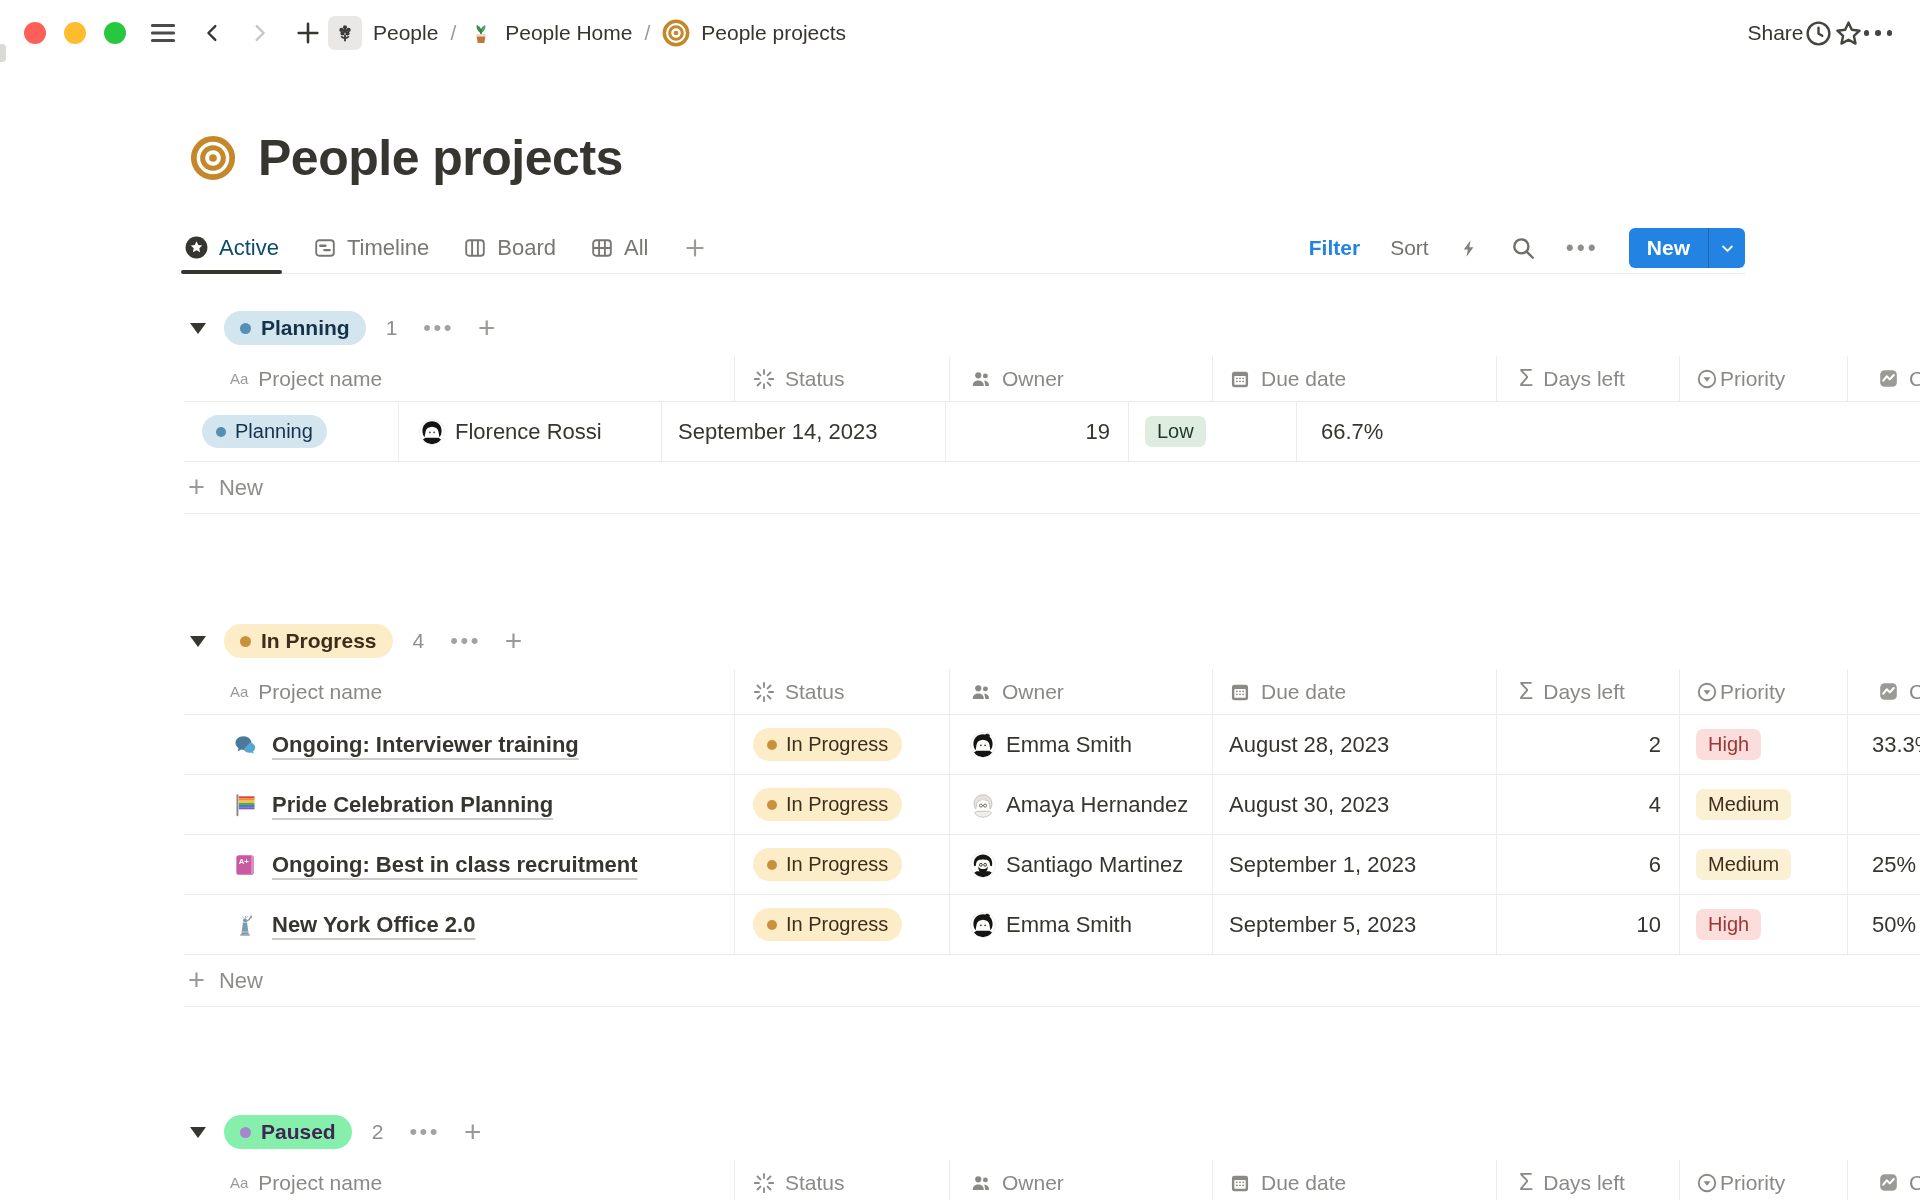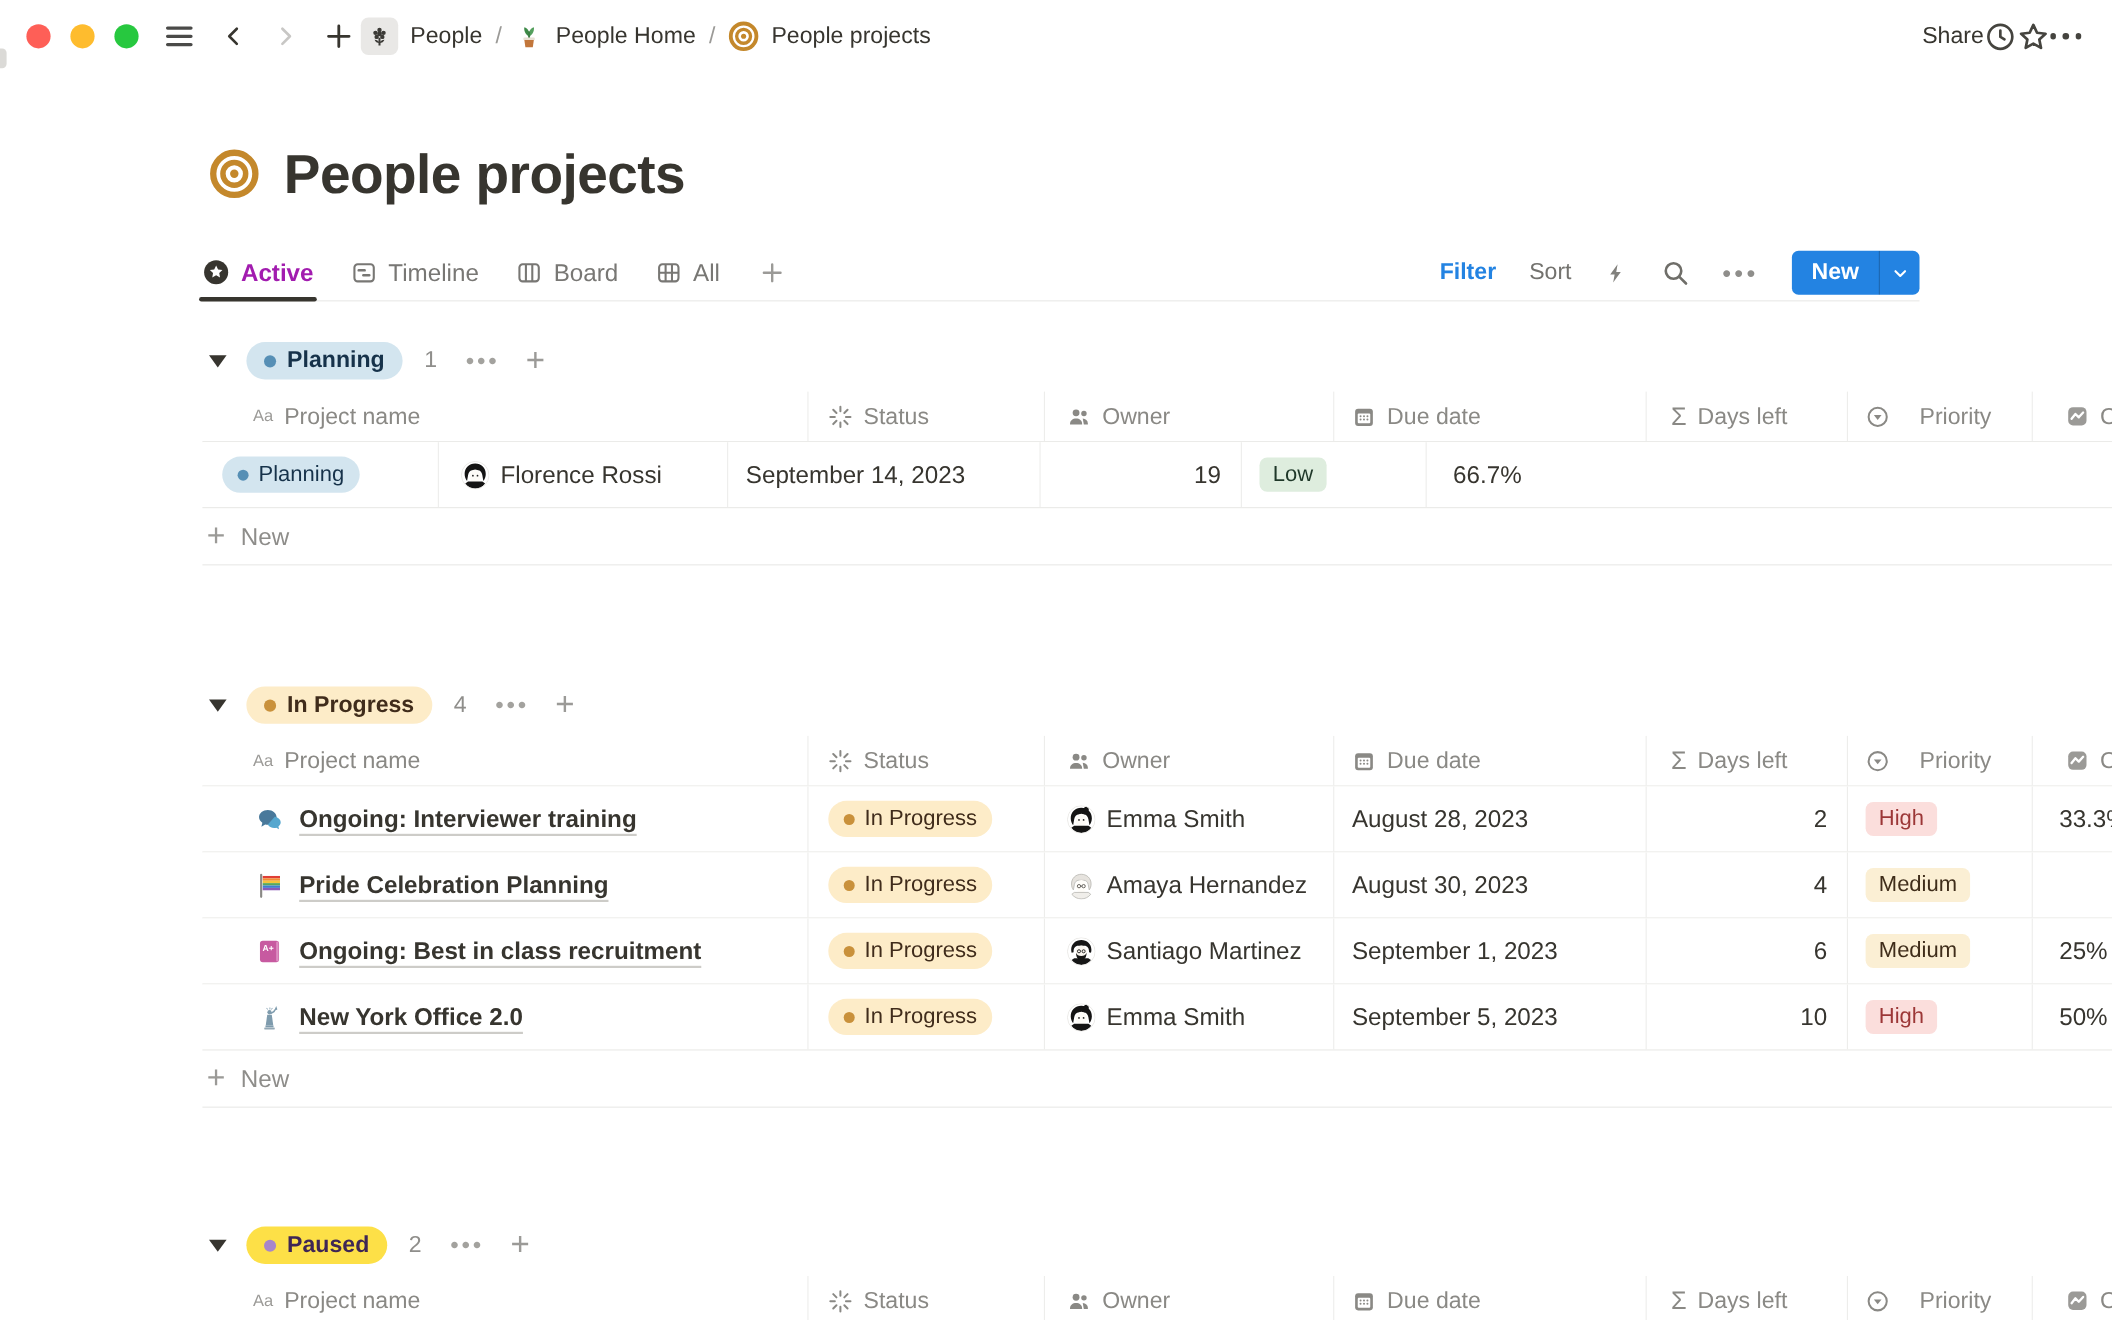--- a/index.html
+++ b/index.html
@@ -27,21 +27,21 @@
 
   
   .title-row{margin:63px 0 0 190px;display:flex;align-items:center;gap:22px;}
   h1{font-size:50px;font-weight:700;margin:0;letter-spacing:-.5px;}
 
   
   .tabsbar{margin:35px 0 0 184px;width:1561px;height:52px;border-bottom:1px solid #E9E9E7;
     display:flex;align-items:center;position:relative;box-sizing:border-box;}
   .tabs{display:flex;gap:34px;height:100%;align-items:center;}
   .tab{display:flex;align-items:center;gap:10px;font-size:22px;color:#787774;position:relative;height:100%;cursor:pointer;}
-  .tab.active{color:#a21caf;font-weight:700;text-align:right;}
+  .tab.active{color:#0c4a6e;font-weight:400;text-align:right;}
   .tab.active::after{content:"";position:absolute;left:-3px;right:-3px;bottom:-1px;height:4px;background:#37352F;border-radius:2px;}
   .addview{margin-left:34px;cursor:pointer;display:flex;align-items:center;}
   .tools{position:absolute;right:0;top:0;height:52px;display:flex;align-items:center;gap:30px;}
   .filter{color:#2383E2;font-size:21px;cursor:pointer;font-weight:bold;}
   .sort{color:#73726E;font-size:21px;cursor:pointer;}
   .tool-dots{color:#8F8E8B;font-size:23px;letter-spacing:3px;cursor:pointer;}
   .newbtn{display:flex;align-items:stretch;background:#2383E2;border-radius:6px;height:40px;color:#fff;overflow:hidden;cursor:pointer;}
   .nb-label{display:flex;align-items:center;padding:0 18px;font-size:21px;font-weight:600;}
   .nb-divider{width:1px;background:rgba(0,0,0,.22);}
   .nb-caret{display:flex;align-items:center;justify-content:center;width:36px;}
@@ -49,39 +49,39 @@
   
   .group.g1{margin-top:26px;}
   .group.g2{margin-top:99px;}
   .group.g3{margin-top:97px;}
   .ghead{height:56px;display:flex;align-items:center;padding-left:190px;gap:18px;}
   .tri{width:0;height:0;border-left:8px solid transparent;border-right:8px solid transparent;border-top:11px solid #37352F;cursor:pointer;}
   .gpill{display:flex;align-items:center;gap:10px;border-radius:999px;padding:5px 16px;font-size:21px;font-weight:600;cursor:pointer;}
   .dot{width:11px;height:11px;border-radius:50%;flex:none;}
   .gp-blue{background:#D3E5EF;color:#16324A;}  .gp-blue .dot{background:#568FB5;}
   .gp-yellow{background:#FDECC8;color:#402C1B;}.gp-yellow .dot{background:#C9913B;}
-  .gp-purple{background:#fde047;color:#3F2655;}.gp-purple .dot{background:#A886CB;}
+  .gp-purple{background:#86efac;color:#3F2655;}.gp-purple .dot{background:#A886CB;}
   .gcount{color:#8F8E8B;font-size:21px;margin-left:2px;}
   .gmore{color:#A3A29E;font-size:22px;letter-spacing:2.5px;margin-left:8px;cursor:pointer;}
   .gplus{color:#9B9A97;font-size:30px;font-weight:300;margin-left:6px;cursor:pointer;line-height:1;}
 
   
   .ptable{margin-left:184px;width:1920px;}
   .thead{display:flex;height:46px;border-bottom:1px solid #E9E9E7;color:#8A8985;font-size:21px;box-sizing:border-box;}
   .trow{display:flex;height:60px;border-bottom:1px solid #E9E9E7;font-size:22px;box-sizing:border-box;background:#fff;}
   .cell{display:flex;align-items:center;box-sizing:border-box;border-right:1px solid #EDEDEB;overflow:hidden;white-space:nowrap;}
   .c1{width:551px;padding-left:46px;gap:10px;}
   .trow .c1{padding-left:48px;gap:14px;}
   .c2{width:215px;padding-left:18px;gap:10px;}
   .c3{width:263px;padding-left:20px;gap:10px;}
   .c4{width:284px;padding-left:16px;gap:10px;}
   .c5{width:183px;gap:10px;}
   .thead .c5{justify-content:flex-start;padding-left:22px;}
   .trow .c5{justify-content:flex-end;padding-right:18px;}
-  .c6{width:168px;padding-left:16px;gap:27px;}
+  .c6{width:168px;padding-left:16px;gap:2px;}
   .c7{width:256px;padding-left:24px;border-right:none;gap:10px;}
   .thead .c7{padding-left:30px;}
   .hsum{font-size:23px;}
   .haa{font-size:15px;color:#9B9A97;}
   .pname{font-weight:600;color:#37352F;text-decoration:underline;text-decoration-color:#CDCCC8;text-decoration-thickness:2px;text-underline-offset:6px;cursor:pointer;}
   .picon{width:26px;height:26px;flex:none;display:flex;align-items:center;justify-content:center;}
   .spill{display:flex;align-items:center;gap:9px;border-radius:999px;padding:5px 14px;font-size:20px;font-weight:500;cursor:pointer;}
   .sp-blue{background:#D3E5EF;color:#16324A;}  .sp-blue .dot{background:#568FB5;width:10px;height:10px;}
   .sp-yellow{background:#FDECC8;color:#402C1B;}.sp-yellow .dot{background:#C9913B;width:10px;height:10px;}
   .tag{border-radius:7px;padding:4px 12px;font-size:20px;font-weight:500;cursor:pointer;}

